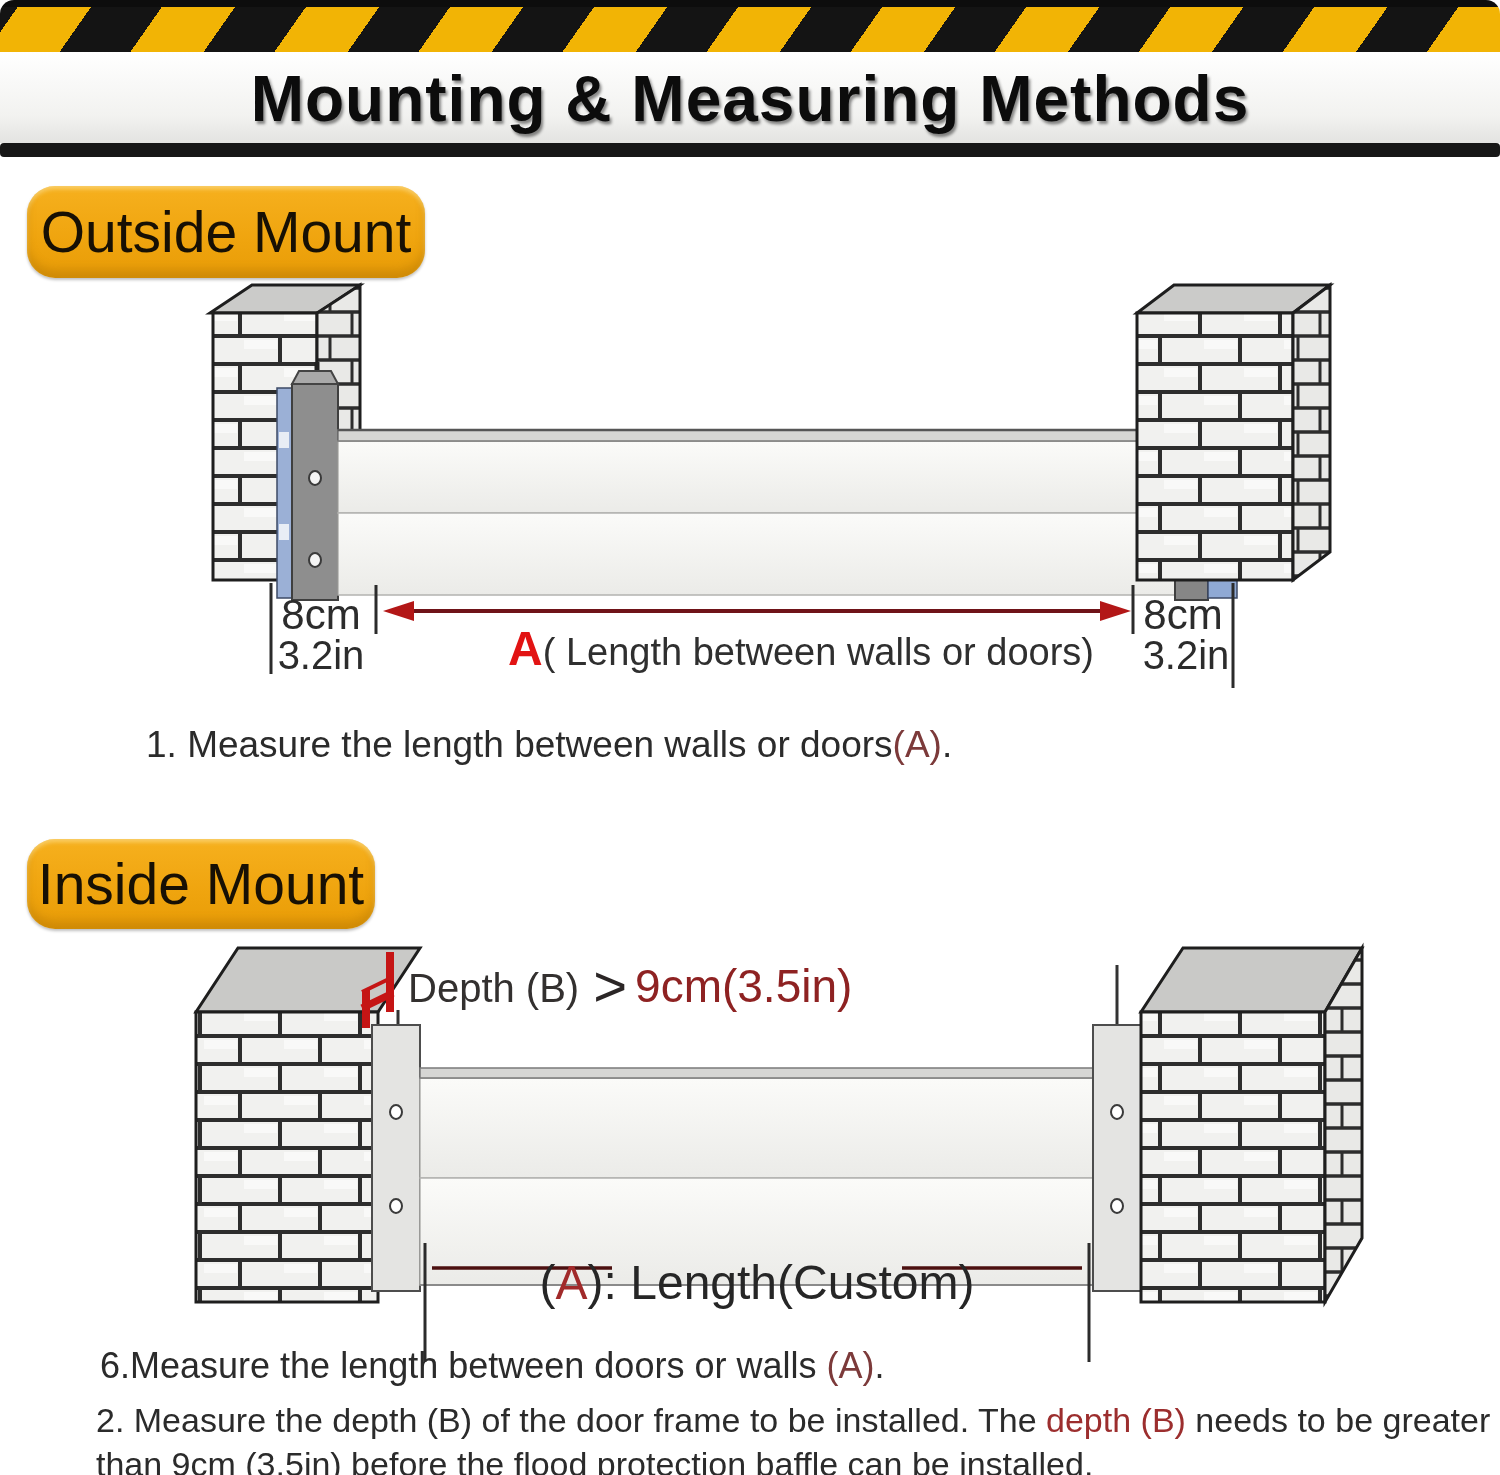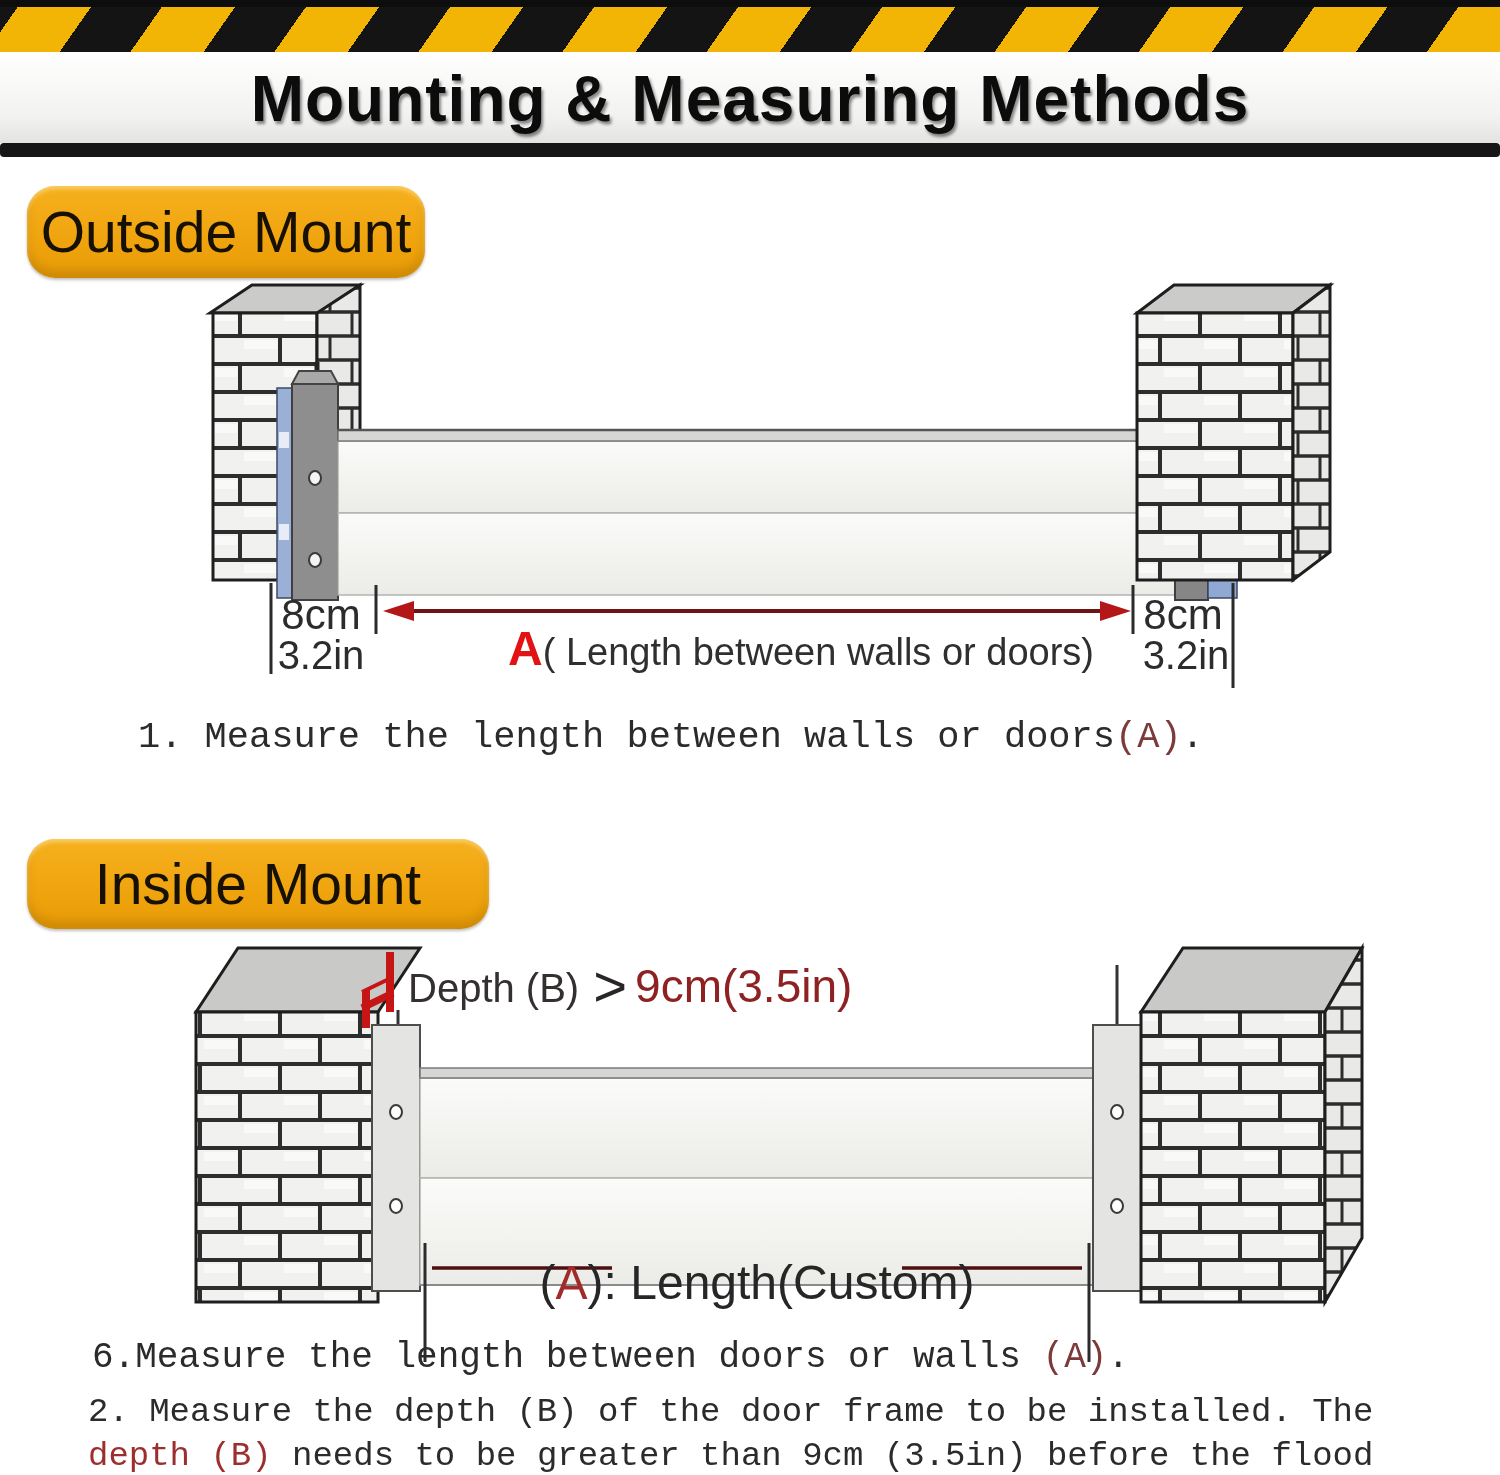--- a/index.html
+++ b/index.html
@@ -1,41 +1,41 @@
 <!DOCTYPE html>
 <html><head>
 <meta charset="utf-8">
 <style>
   html,body{margin:0;padding:0;background:#ffffff;}
   .page{position:relative;width:1500px;height:1475px;background:#fff;overflow:hidden;
-        font-family:"Liberation Sans",sans-serif;}
+        font-family:"Liberation Sans",sans-serif;border-radius:14px;}
   
   .hazard{position:absolute;top:0;left:0;width:1500px;height:52px;
           background:repeating-linear-gradient(-55deg,#f2b405 0 60px,#141414 60px 118px);
           border-top:7px solid #0d0d0d;box-sizing:border-box;}
   .title-band{position:absolute;top:52px;left:0;width:1500px;height:91px;
           background:linear-gradient(#ffffff,#f2f2f0 70%,#e3e3e1);}
   .page-title{margin:0;width:100%;text-align:center;line-height:95px;
           font-size:64px;font-weight:bold;letter-spacing:1px;color:#0c0c0c;
           text-shadow:2px 3px 3px rgba(0,0,0,.45), -1px -1px 0 rgba(255,255,255,.75);}
   .black-band{position:absolute;top:143px;left:0;width:1500px;height:14px;background:#161616;border-radius:4px;}
   
   .badge{position:absolute;border-radius:28px;text-align:center;
          background:linear-gradient(#f6b01e,#efa40e 60%,#e89c07);
          box-shadow:inset 0 -8px 10px rgba(150,95,0,.30), inset 0 3px 4px rgba(255,235,170,.55), 0 2px 3px rgba(0,0,0,.25);
          color:#171004;font-size:57px;}
   .badge-outside{top:186px;left:27px;width:398px;height:92px;line-height:92px;}
-  .badge-inside{top:839px;left:27px;width:462px;height:90px;line-height:90px;}
+  .badge-inside{top:839px;left:27px;width:348px;height:90px;line-height:90px;}
   
   .diagram{position:absolute;left:0;width:1500px;display:block;}
   .diagram text{font-family:"Liberation Sans",sans-serif;}
   #diagram-outside{top:280px;height:420px;}
   #diagram-inside{top:940px;height:435px;}
   
-  .step{position:absolute;margin:0;color:#2b2b2b;white-space:nowrap;font-family:Liberation Mono, monospace;}
+  .step{position:absolute;margin:8px;color:#2b2b2b;white-space:nowrap;}
   .om-step1{top:716px;left:138px;font-size:37px;}
   .om-step2{top:772px;left:140px;font-size:37px;}
   .im-step1{top:1337px;left:92px;font-size:36px;}
   .im-step2{top:1391px;left:88px;font-size:34px;white-space:normal;width:1400px;line-height:1.28;}
   .red-soft{color:#7c3a3a;}
   .red-dim{color:#943434;}
   .red-strong{color:#9c2e2e;}
 </style>
 </head>
 <body>

